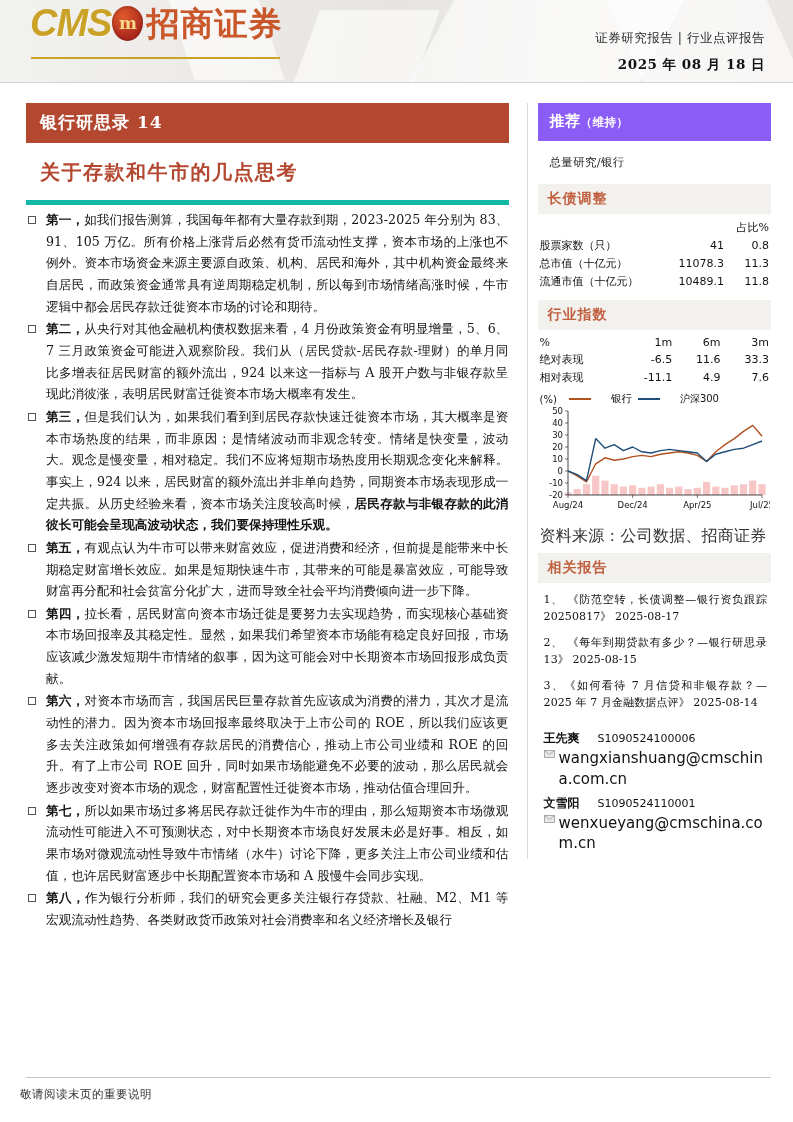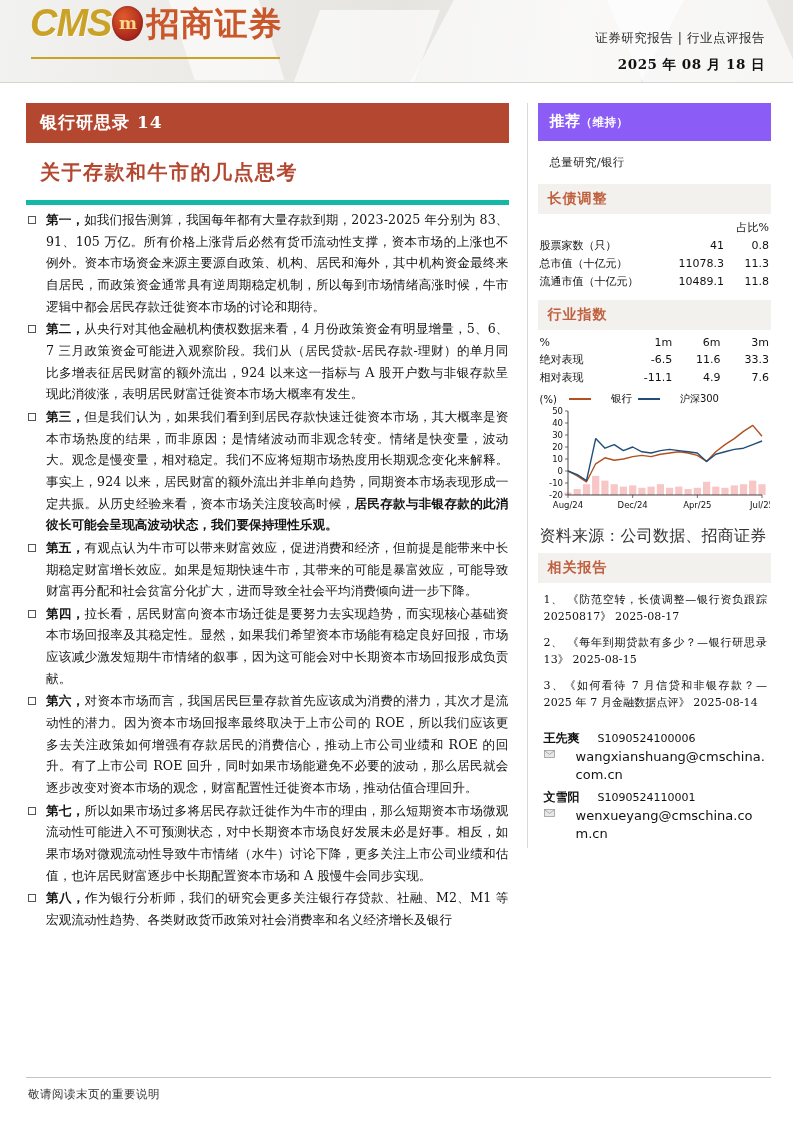--- a/index.html
+++ b/index.html
@@ -337,42 +337,42 @@
     color: #111;
   }
   .an-code {
     font-family: "DejaVu Sans", sans-serif;
     font-size: 11px;
     color: #111;
   }
   .an-mail {
     display: flex;
     align-items: flex-start;
-    gap: 21px;
-    font-family: "DejaVu Sans", sans-serif;
-    font-size: 13px;
+    gap: 4px;
+    font-family: "DejaVu Sans", sans-serif;
+    font-size: 15px;
     color: #111;
     margin-bottom: 6px;
     word-break: break-all;
     line-height: 1.35;
   }
   .mail-icon {
     flex: none;
     margin-top: 2px;
   }
   .bottom-rule {
     position: absolute;
     left: 26px;
     right: 22px;
     bottom: 44px;
     border-top: 1px solid #c9c4bd;
   }
   .bottom-text {
     position: absolute;
-    left: 28px;
+    left: 20px;
     bottom: 20px;
     font-family: Liberation Sans, sans-serif;
     font-size: 11.5px;
     color: #333;
     letter-spacing: .5px;
   }
 </style>
 </head>
 <body>
 

